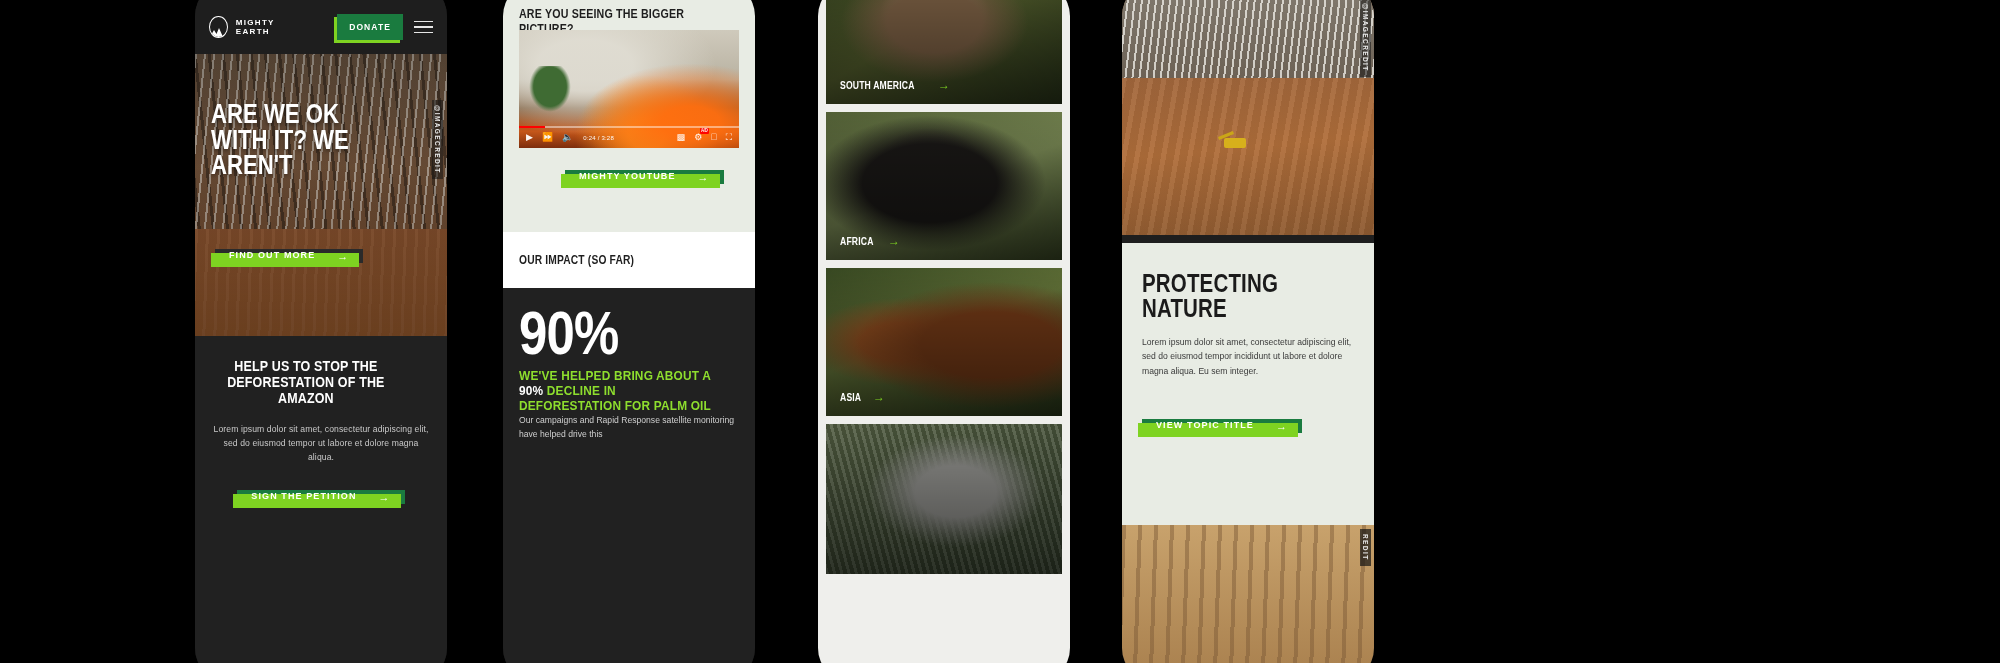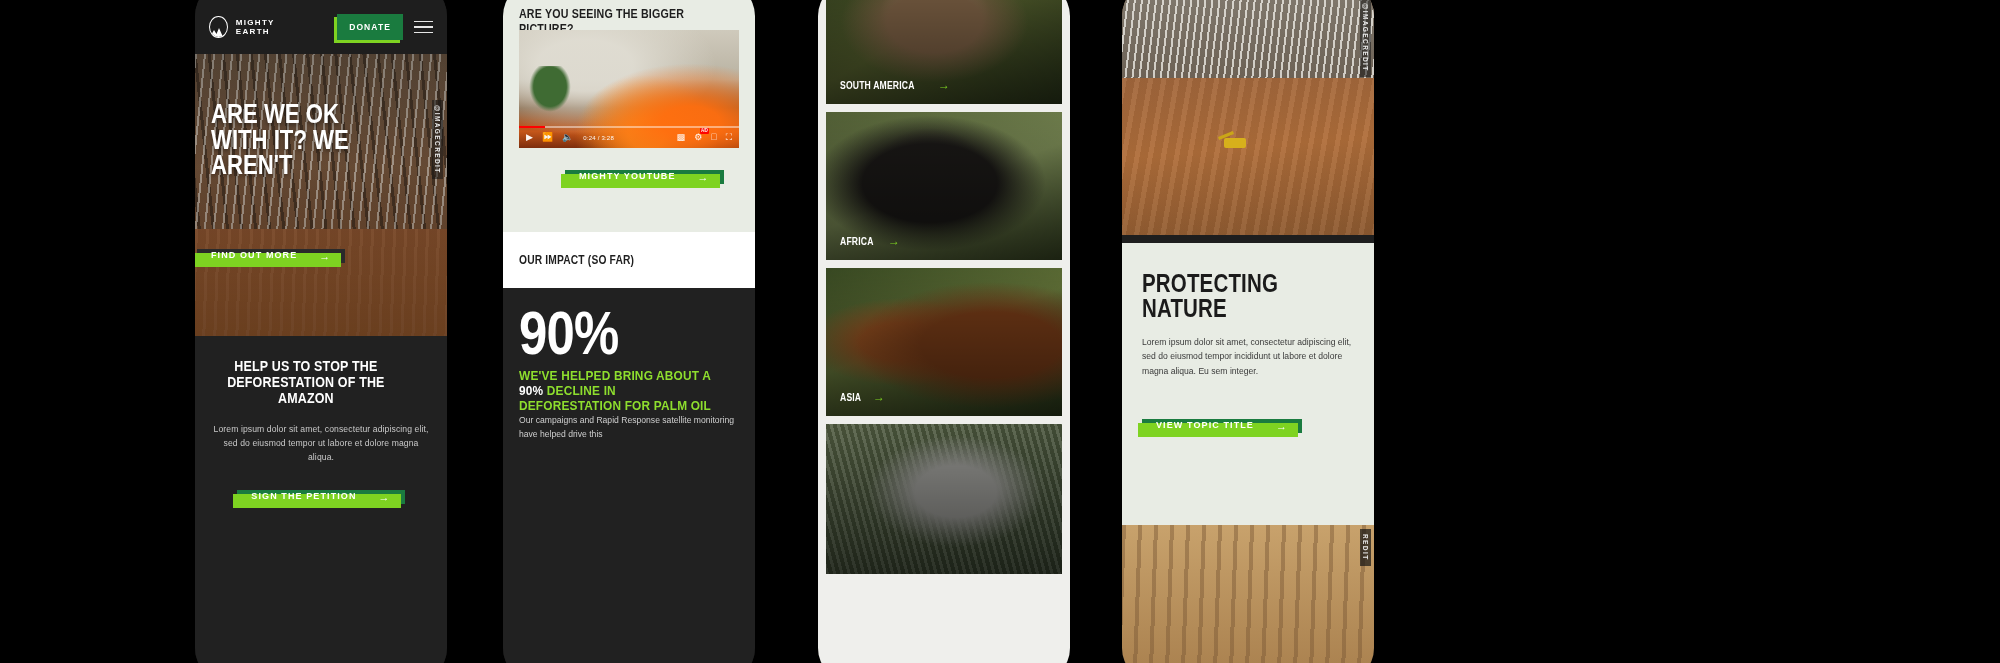--- a/index.html
+++ b/index.html
@@ -121,21 +121,21 @@
   .logs.lower { background:
       repeating-linear-gradient(92deg, rgba(180,120,80,.35) 0 3px, rgba(90,55,35,0) 3px 11px),
       linear-gradient(180deg,#8e5530,#a2602f); }
   .hero-shade { position:absolute; inset:0; background:linear-gradient(180deg,rgba(0,0,0,.25),rgba(0,0,0,.1) 40%,rgba(0,0,0,.35)); }
   .p1-heroTitle {
     position: absolute; left: 16px; top: 48px; right: 12px;
     color: #fff; font-size: 27px; line-height: .95;
     letter-spacing: 0px;
     text-shadow: 0 2px 5px rgba(0,0,0,.45);
   }
-  .p1-heroBtn { position: absolute; left: 2px; top: 190px; }
+  .p1-heroBtn { position: absolute; left: 20px; top: 190px; }
 
   .p1-lower {
     position: absolute; left: 0; top: 354px; width: 100%; bottom: 0;
     background: #212121; padding: 22px 18px 0; text-align: center;
   }
   .p1-lowerTitle {
     color: #fff; font-size: 14.5px; line-height: 1.12;
     display: inline-block;
   }
   .p1-lowerBody {

